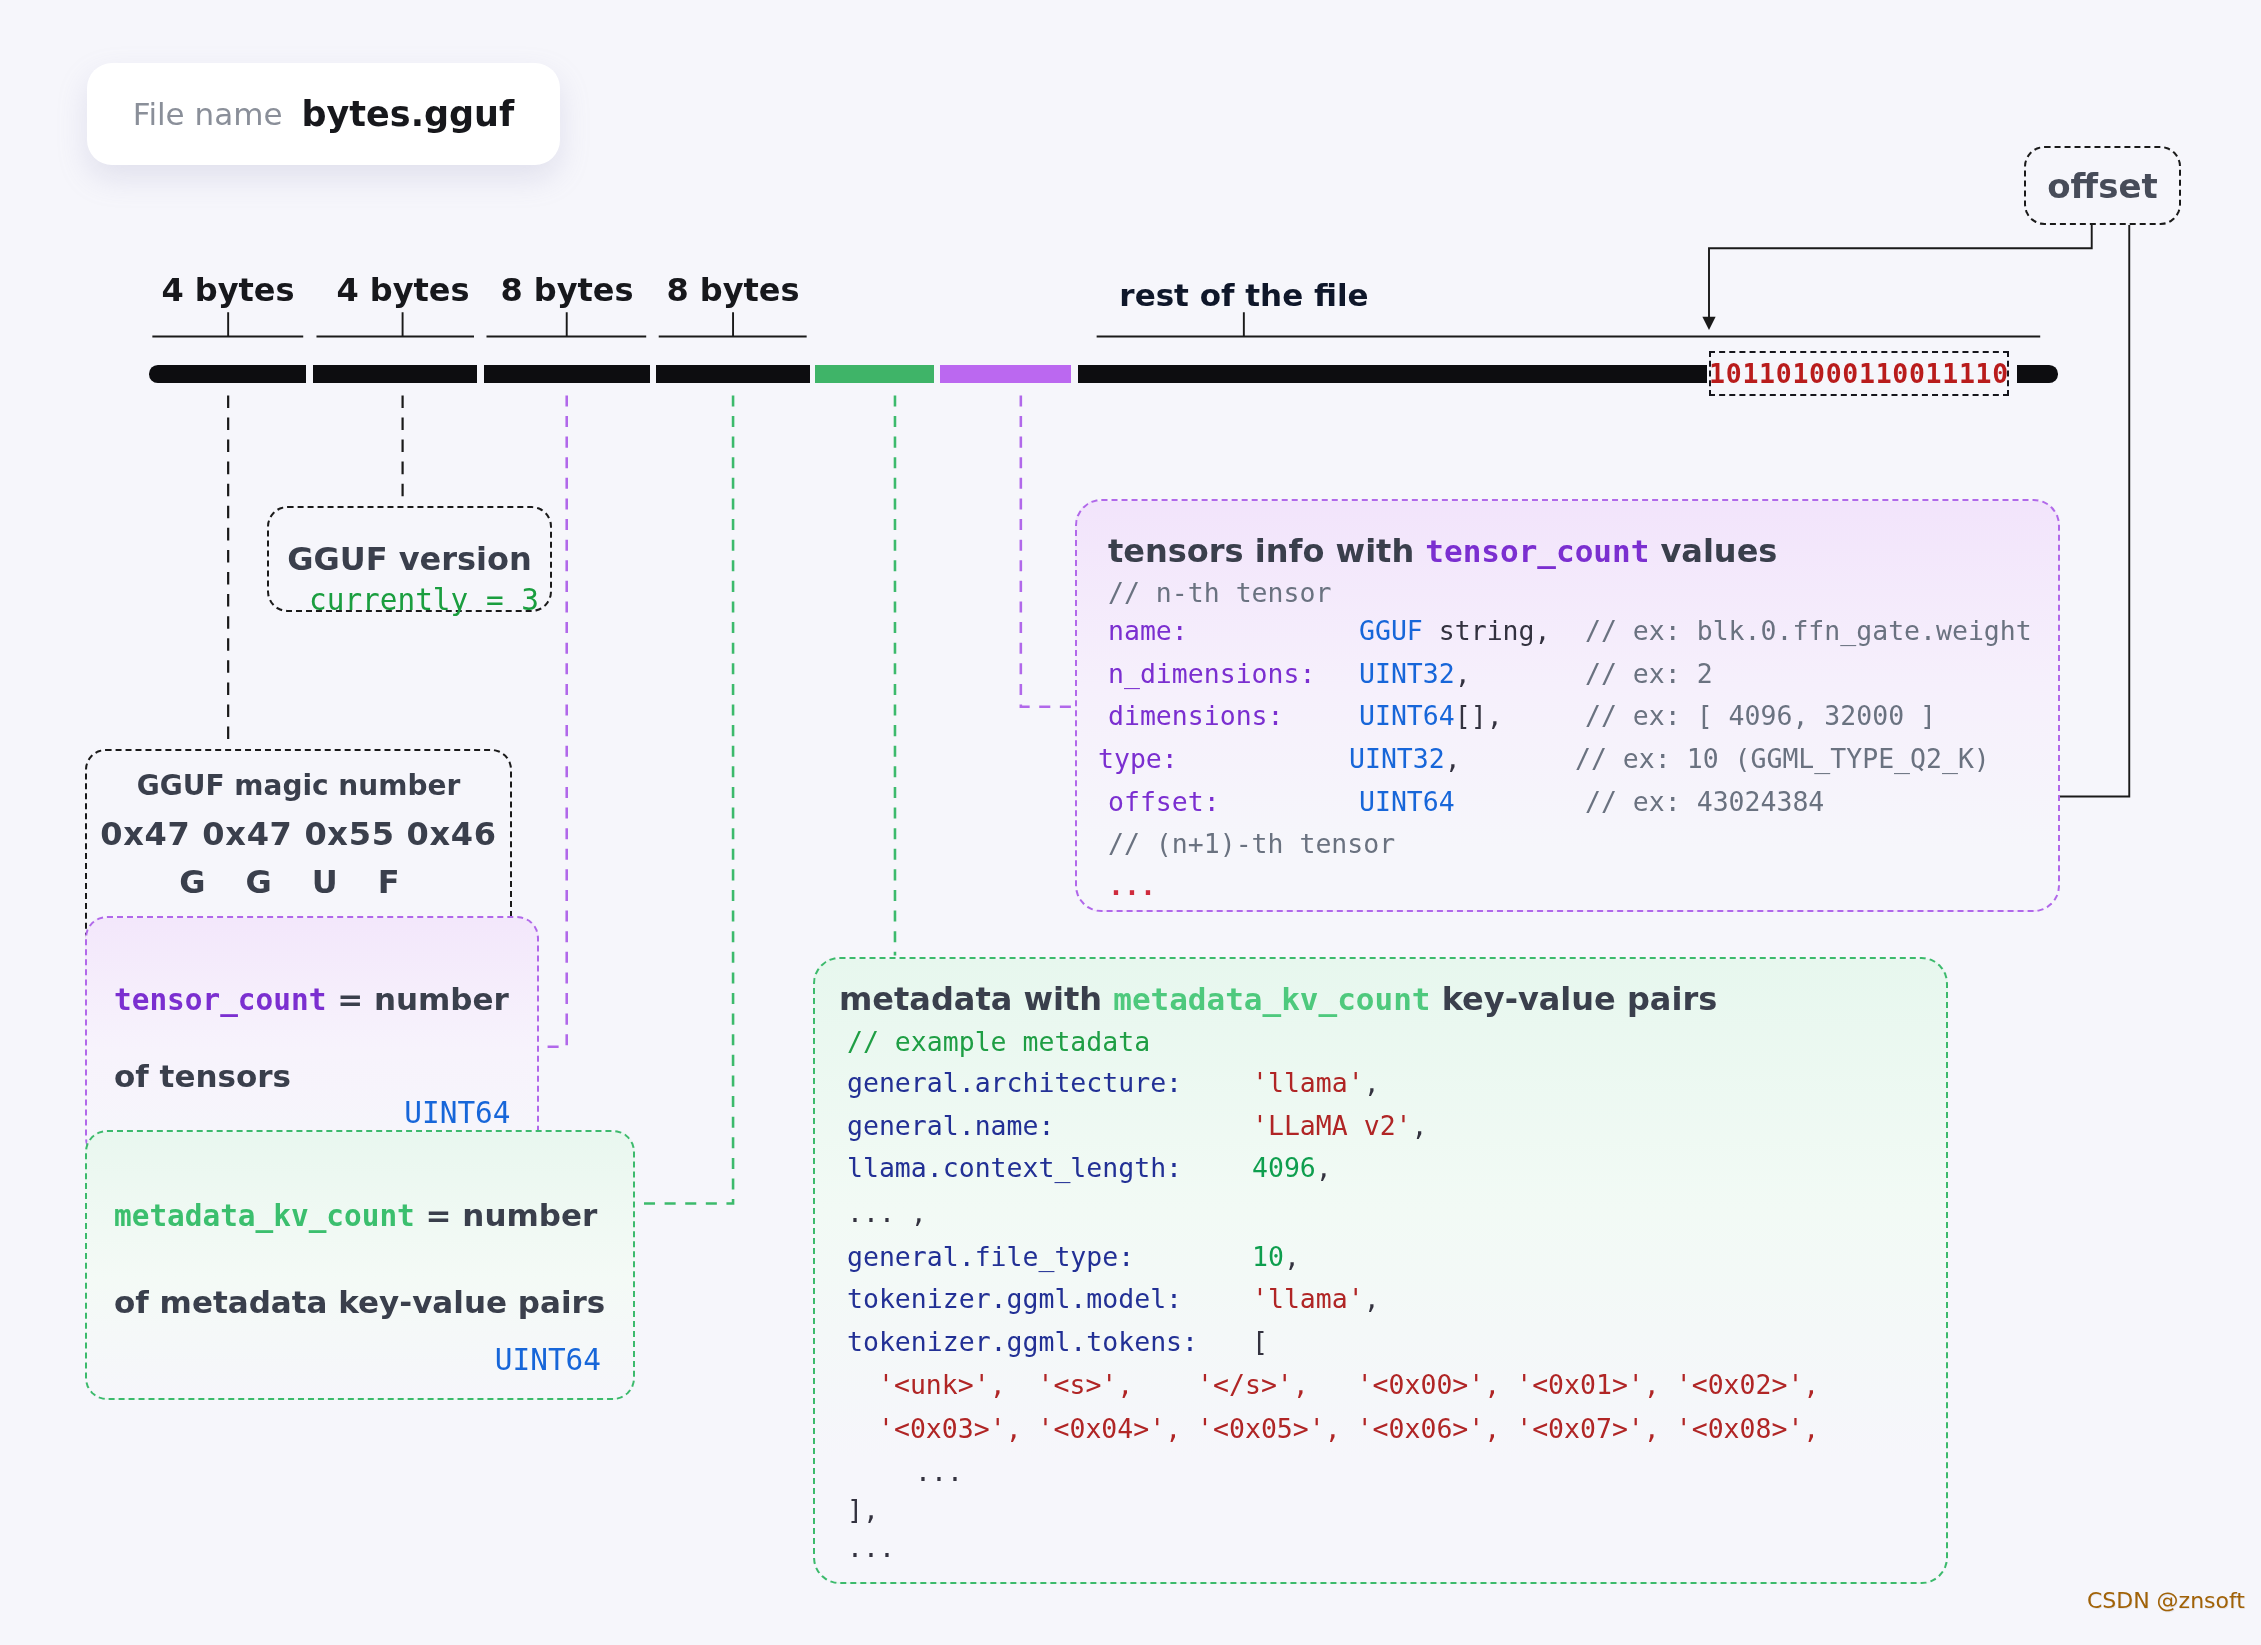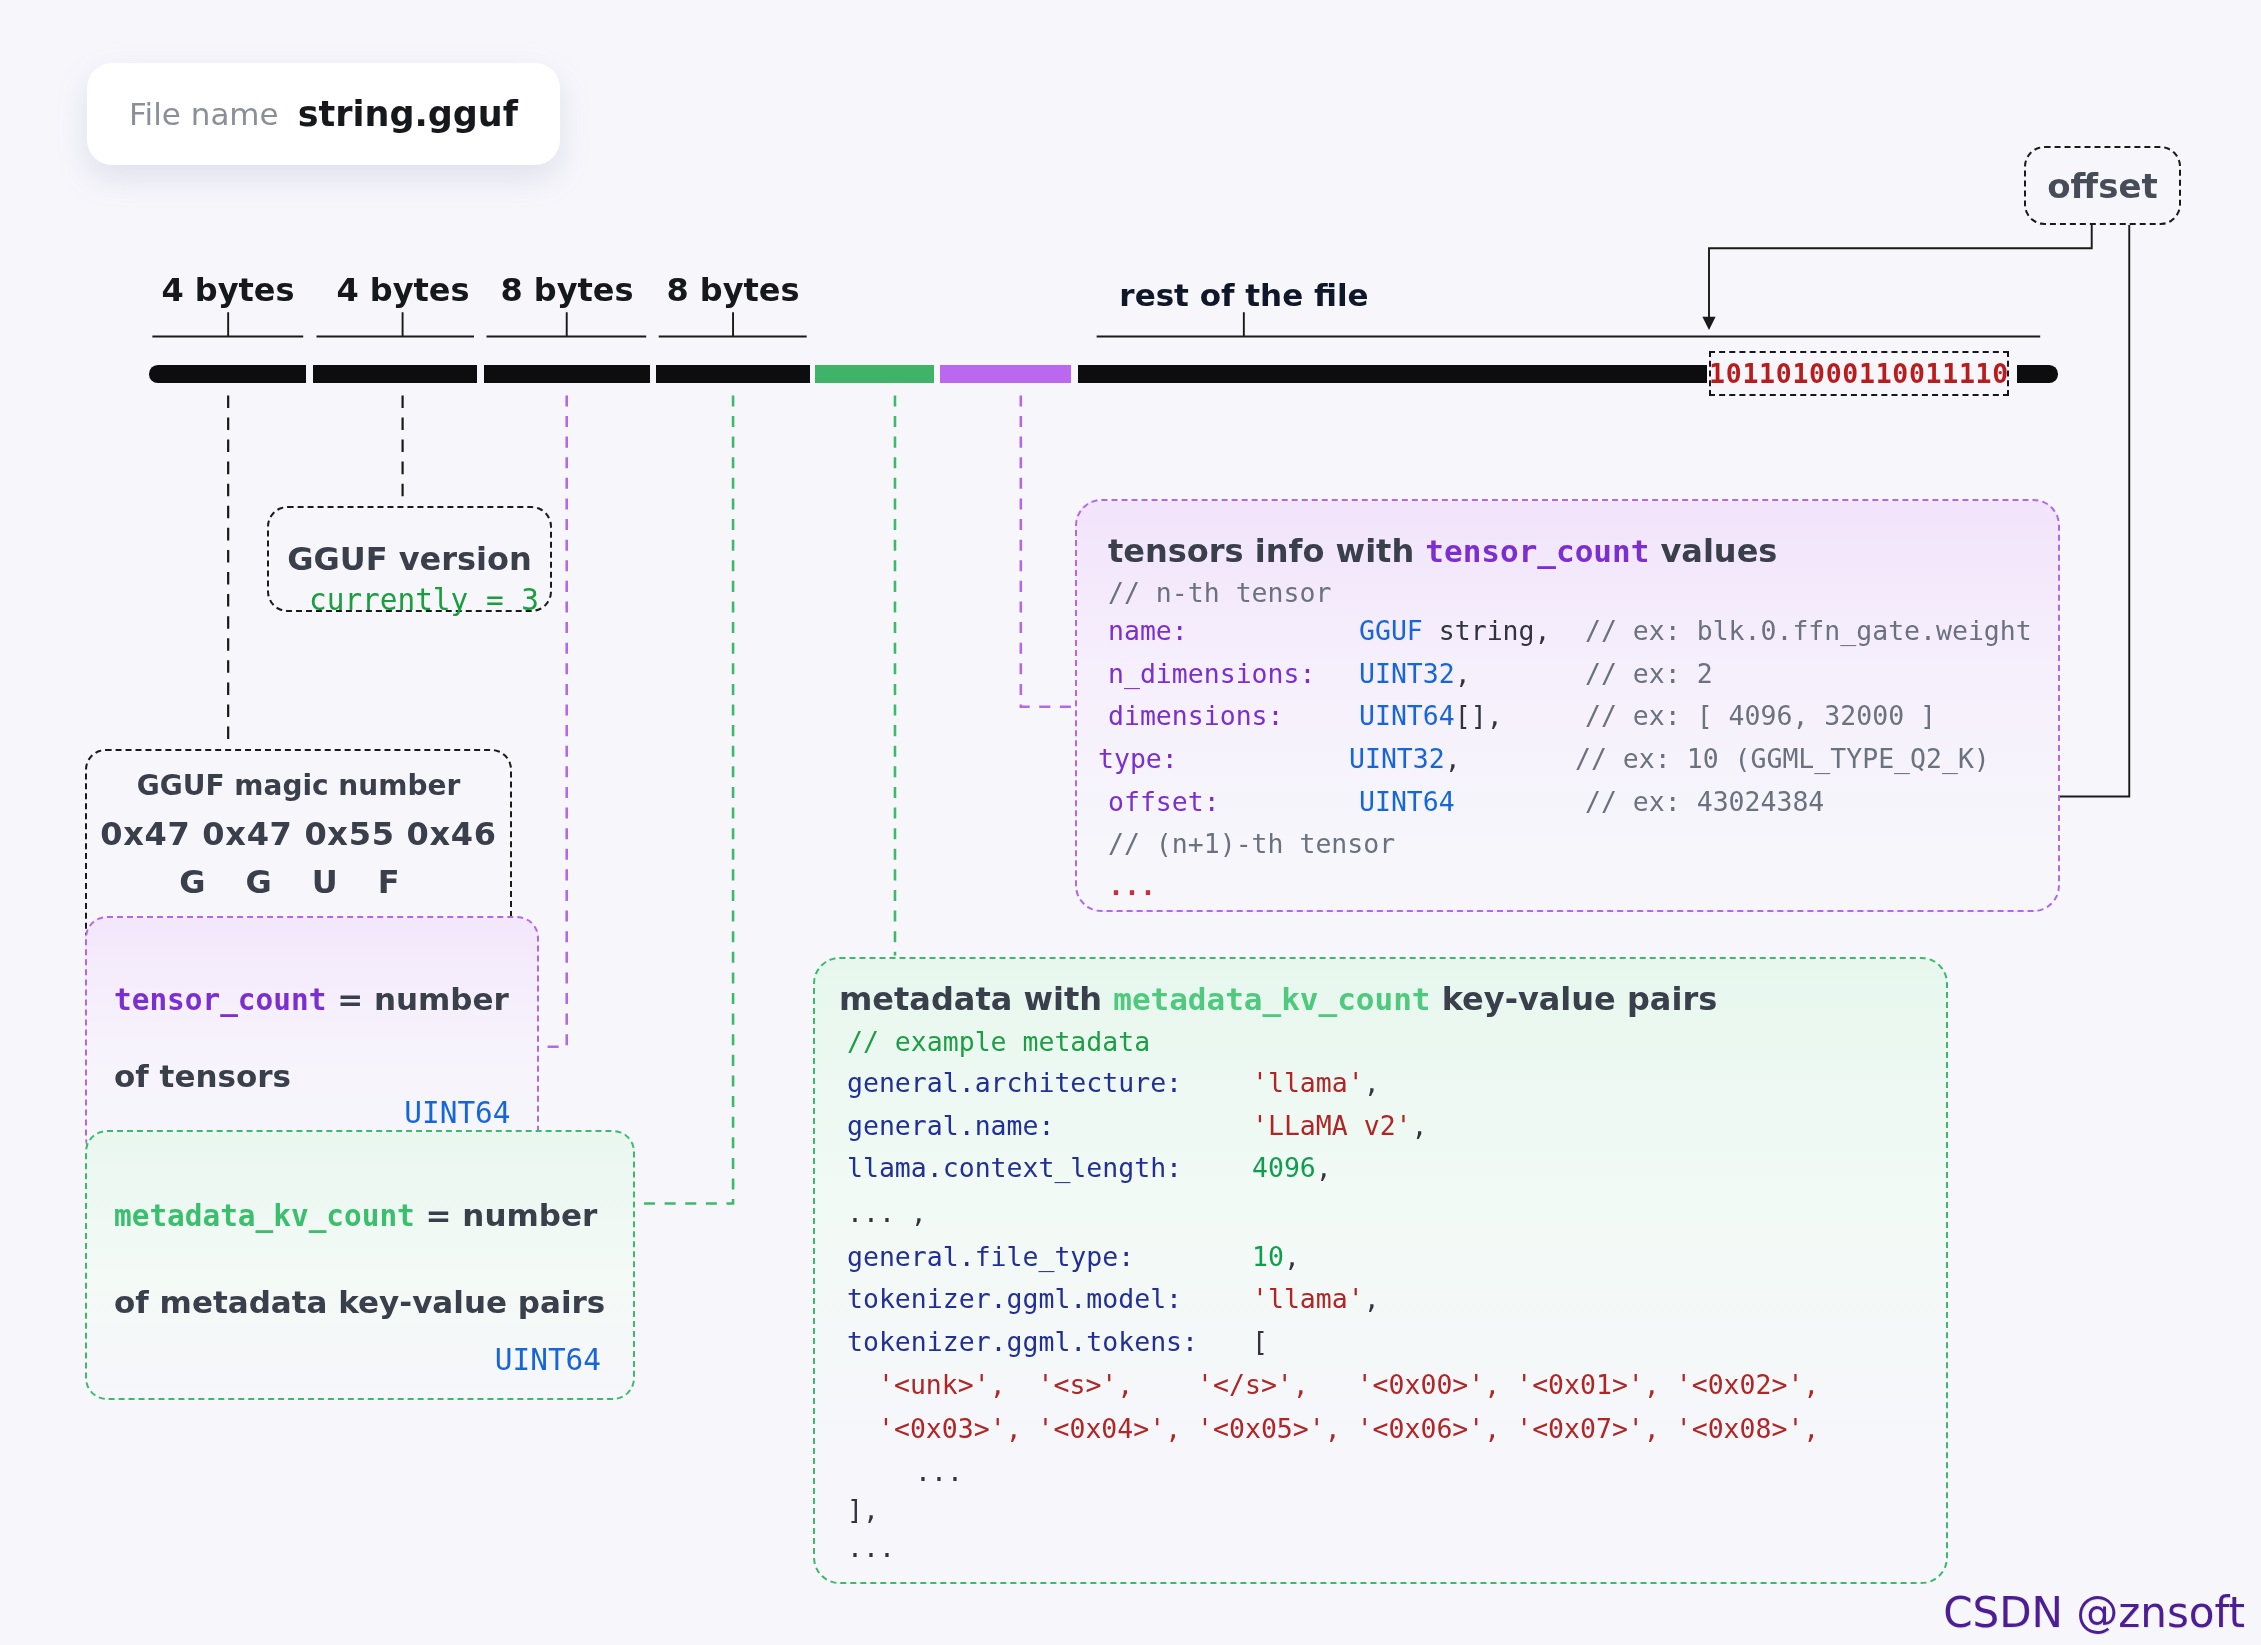--- a/index.html
+++ b/index.html
@@ -75,21 +75,21 @@
   .c-green{color:#0e9e4e;}
   .c-crimson{color:#cf2b3d;font-weight:bold;}
   .tlabel{position:absolute;left:0;}
   .ttype{position:absolute;left:251px;}
   .tcomment{position:absolute;left:477px;}
   .mkey{position:absolute;left:0;}
   .mval{position:absolute;left:405px;}
   
   .restlabel{font-size:31px;font-weight:bold;color:#0f172a;transform:translateX(-50%);white-space:nowrap;}
   
-  .watermark{right:16px;top:1588px;font-size:42px;color:#4c1d95;text-shadow:0.7px 0.7px 0 #e4e4ea;}
+  .watermark{right:16px;top:1588px;font-size:22px;color:#a16207;text-shadow:0.7px 0.7px 0 #e4e4ea;}
   svg.overlay{position:absolute;left:0;top:0;pointer-events:none;}
 </style>
 </head>
 <body>
 
 <svg class="overlay" width="2261" height="1646" viewBox="0 0 3072 2236">
 
   <g stroke="#1a1a1a" stroke-width="2.6" fill="none">
     <path d="M207 457 H412 M310 457 V424"></path>
     <path d="M430 457 H644 M547 457 V424"></path>
@@ -112,21 +112,21 @@
   </g>
   <polygon points="2322,448 2313,430 2331,430" fill="#1a1a1a"></polygon>
   <g stroke="#1a1a1a" stroke-width="2.6" fill="none">
     <path d="M2893 302 V1082 H2532"></path>
   </g>
   <polygon points="2521,1082 2540,1073 2540,1091" fill="#1a1a1a"></polygon>
 </svg>
 
 <div class="abs pill">
   <span class="plabel">File name</span>
-  <span class="pvalue">string.gguf</span>
+  <span class="pvalue">bytes.gguf</span>
 </div>
 
 <div class="abs bytelabel" style="left:228px;top:271px;">4 bytes</div>
 <div class="abs bytelabel" style="left:403px;top:271px;">4 bytes</div>
 <div class="abs bytelabel" style="left:567px;top:271px;">8 bytes</div>
 <div class="abs bytelabel" style="left:733px;top:271px;">8 bytes</div>
 <div class="abs restlabel" style="left:1244px;top:277px;">rest of the file</div>
 
 <div class="seg first" style="left:149px;width:157px;"></div>
 <div class="seg" style="left:313px;width:164px;"></div>

